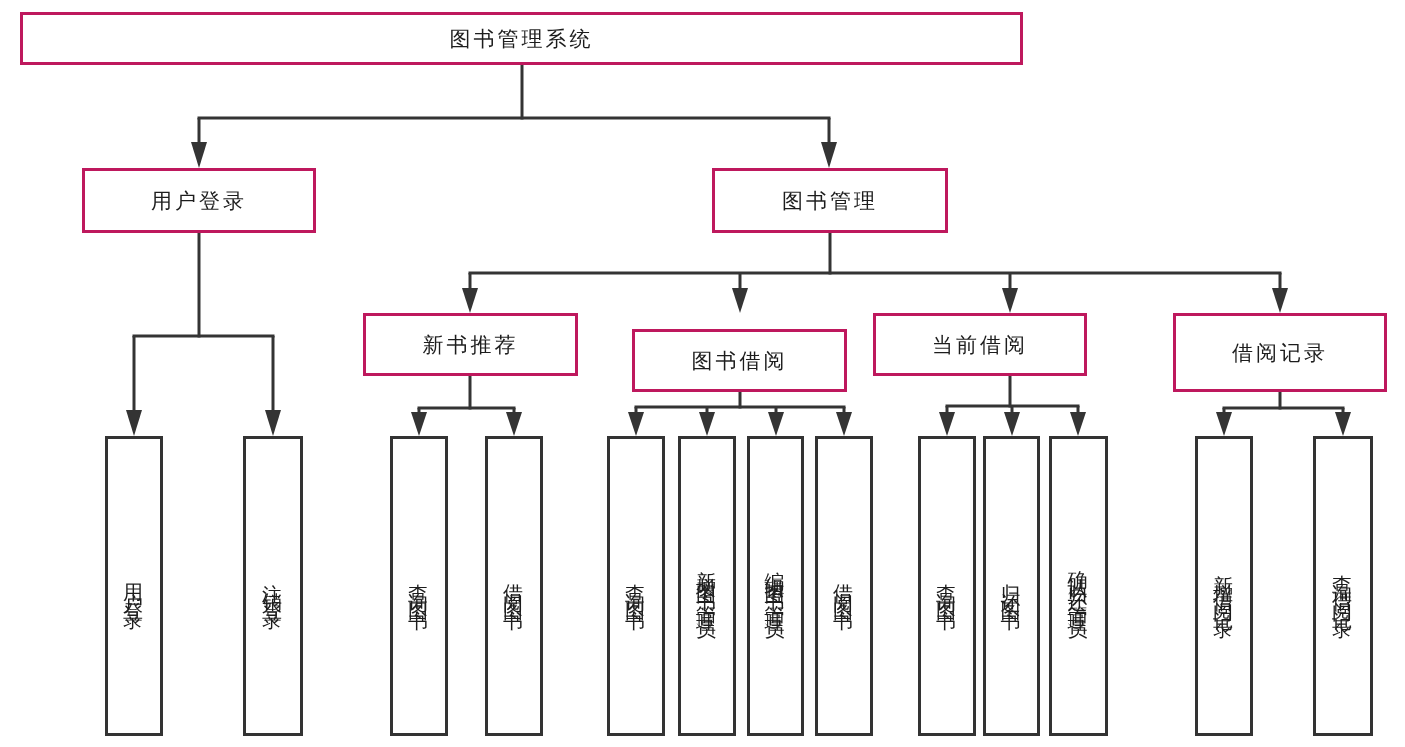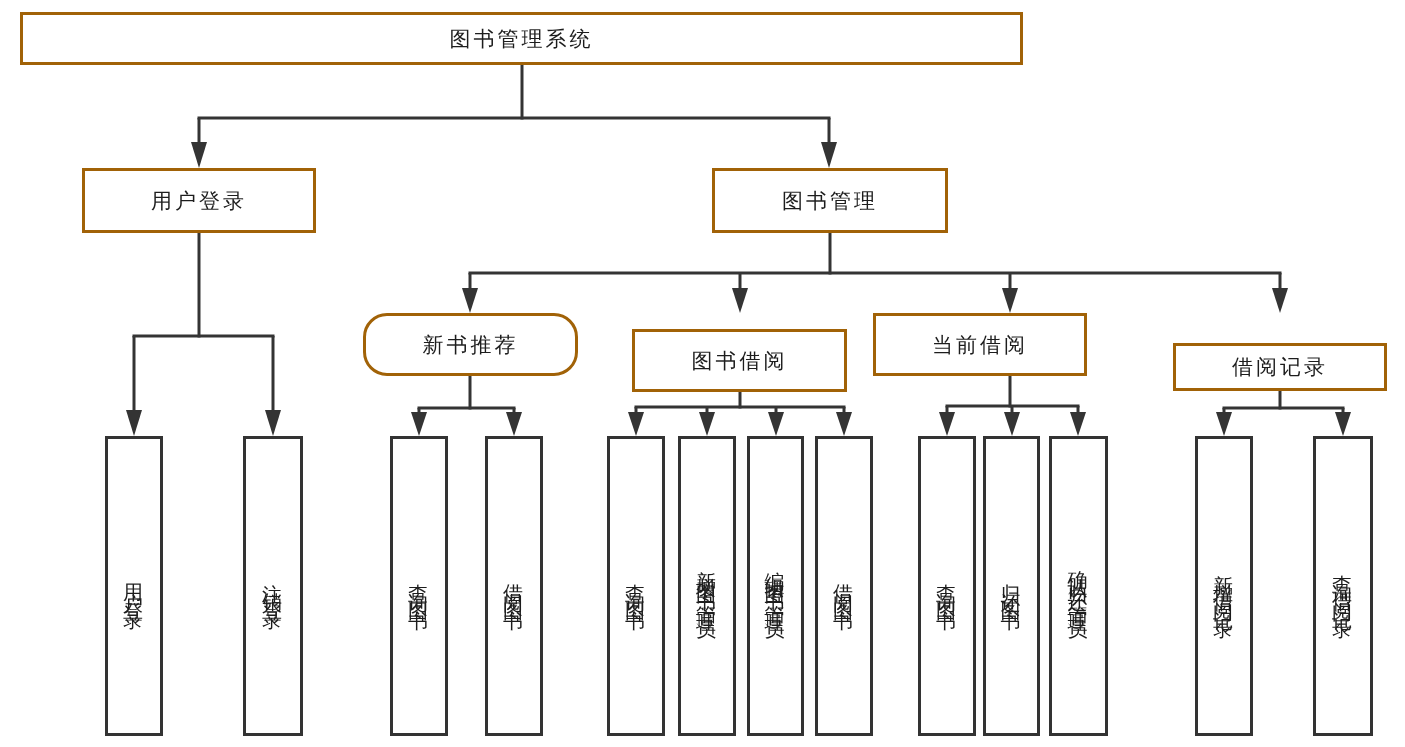--- a/index.html
+++ b/index.html
@@ -3,21 +3,21 @@
 <meta charset="utf-8">
 <style>
   html,body{margin:0;padding:0;background:#ffffff;}
   #canvas{
     position:relative;width:1405px;height:747px;background:#ffffff;overflow:hidden;
     font-family:"Liberation Sans","DejaVu Sans",sans-serif;
   }
   #wires{position:absolute;left:0;top:0;z-index:1;}
   .hbox{
     position:absolute;z-index:2;box-sizing:border-box;background:#ffffff;
-    border:3px solid #a16207;display:flex;align-items:center;justify-content:center;
+    border:3px solid #be185d;display:flex;align-items:center;justify-content:center;
     font-size:21px;letter-spacing:3px;color:#1d1d1d;white-space:nowrap;
   }
   .vbox{
     position:absolute;z-index:2;box-sizing:border-box;background:#ffffff;
     border:3px solid #333333;display:flex;align-items:center;justify-content:center;
     writing-mode:vertical-rl;text-orientation:mixed;
     font-size:20px;letter-spacing:9px;color:#1d1d1d;
   }
   .vbox.long{letter-spacing:7px;}
   #watermark{
@@ -98,30 +98,30 @@
     <span>图书管理系统</span>
   </div>
 
   <div class="hbox" style="left:82px;top:168px;width:234px;height:65px;">
     <span>用户登录</span>
   </div>
   <div class="hbox" style="left:712px;top:168px;width:236px;height:65px;">
     <span>图书管理</span>
   </div>
 
-  <div class="hbox" style="left:363px;top:313px;width:215px;height:63px;border-radius:24px;">
+  <div class="hbox" style="left:363px;top:313px;width:215px;height:63px;">
     <span>新书推荐</span>
   </div>
   <div class="hbox" style="left:632px;top:313px;width:215px;height:63px;margin-top:16px;">
     <span>图书借阅</span>
   </div>
   <div class="hbox" style="left:873px;top:313px;width:214px;height:63px;">
     <span>当前借阅</span>
   </div>
-  <div class="hbox" style="left:1173px;top:313px;width:214px;height:48px;margin-top:30px;">
+  <div class="hbox" style="left:1173px;top:313px;width:214px;height:79px;">
     <span>借阅记录</span>
   </div>
 
   <div class="vbox" style="left:105px;top:436px;width:58px;height:300px;">
     <span>用户登录</span>
   </div>
   <div class="vbox" style="left:243px;top:436px;width:60px;height:300px;">
     <span>注销登录</span>
   </div>
 

